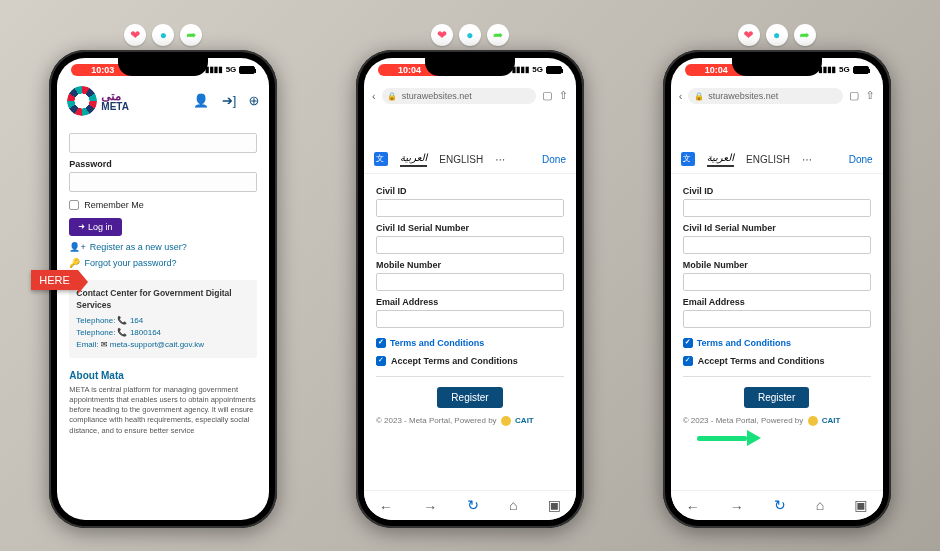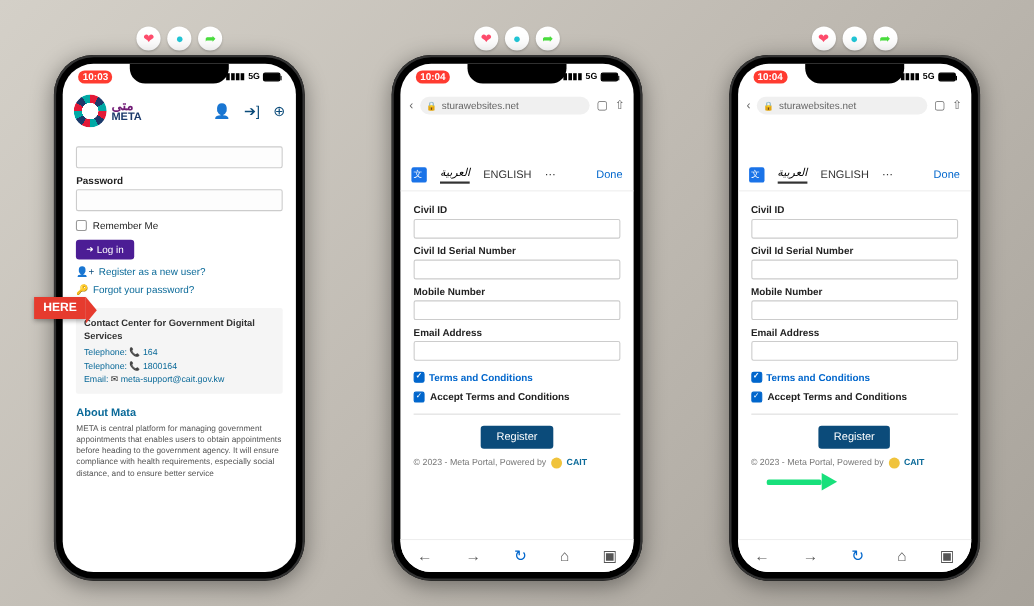--- a/index.html
+++ b/index.html
@@ -78,21 +78,21 @@
     justify-content: space-between;
     align-items: center;
     padding: 0 14px;
     font-size: 10px;
     font-weight: 600;
     color: #000;
   }
   .time-pill {
     background: #ff3b30;
     color: #fff;
-    padding: 1px 4px;
+    padding: 1px 20px;
     border-radius: 9px;
     font-size: 9px;
   }
   .signal-group {
     display: flex;
     align-items: center;
     gap: 3px;
     font-size: 8px;
   }
   .battery-box {
@@ -224,21 +224,21 @@
   }
   .bottom-nav span { color:#555; }
 
   
   .here-tag {
     position:absolute;
     left:-18px;
     top:220px;
     background:#e63b2e;
     color:#fff;
-    font-weight:700;
+    font-weight:400;
     font-size:11px;
     padding:4px 8px;
     z-index:20;
     box-shadow:0 2px 4px rgba(0,0,0,0.3);
   }
   .here-tag::after {
     content:"";
     position:absolute;
     right:-10px; top:0;
     border-top:12px solid transparent;

